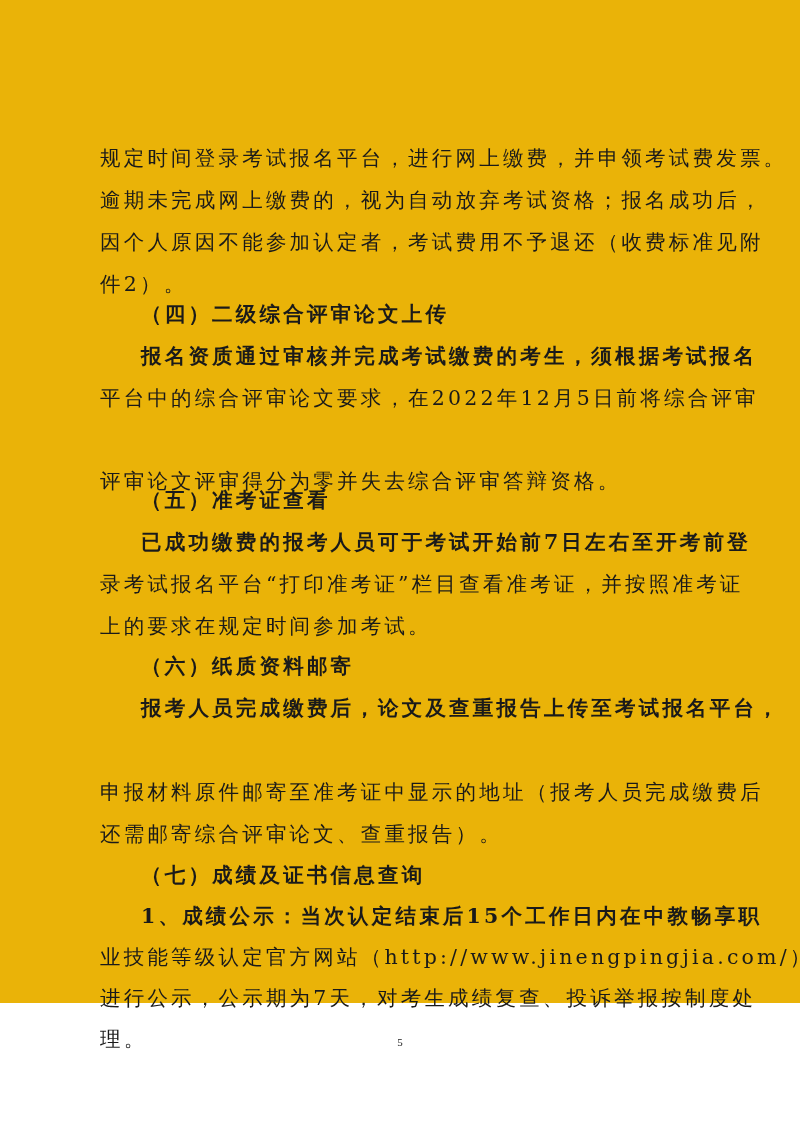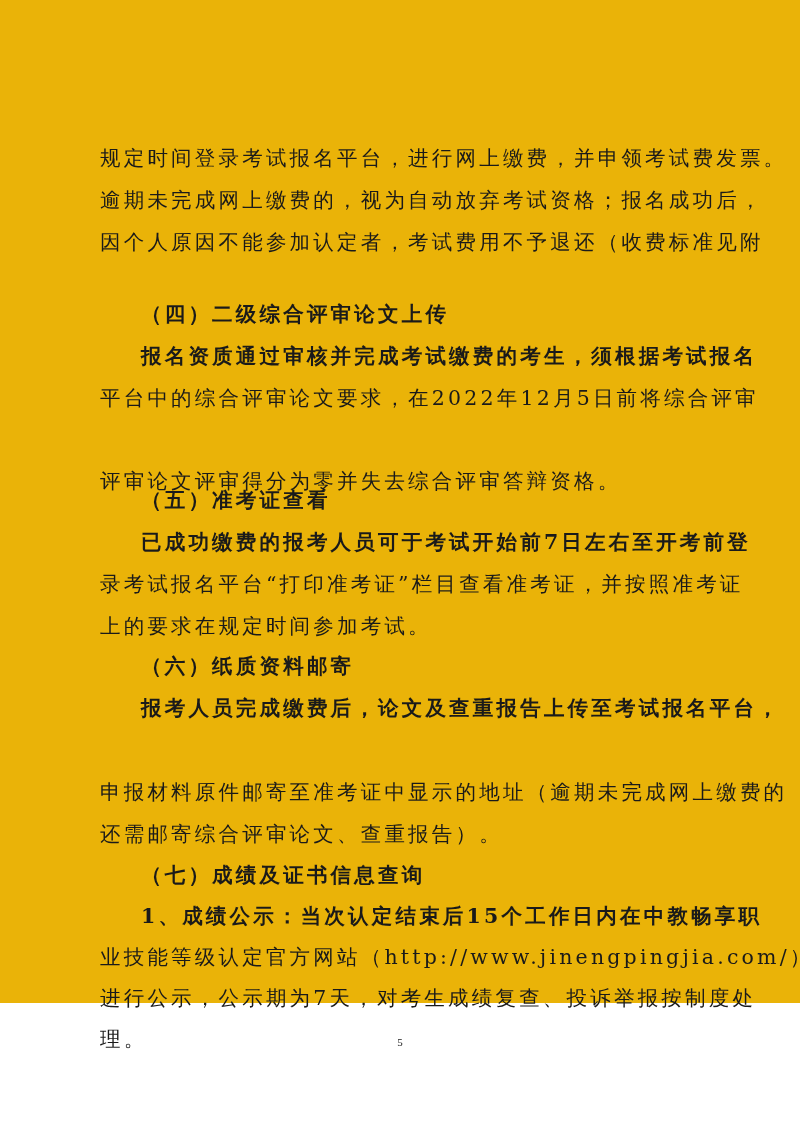--- a/index.html
+++ b/index.html
@@ -53,37 +53,38 @@
     }
   </style>
 </head>
 <body>
 
 <div class="page">
 
   <div class="line" style="top:144px">规定时间登录考试报名平台，进行网上缴费，并申领考试费发票。</div>
   <div class="line" style="top:186px">逾期未完成网上缴费的，视为自动放弃考试资格；报名成功后，</div>
   <div class="line" style="top:228px">因个人原因不能参加认定者，考试费用不予退还（收费标准见附</div>
+  <div class="line last" style="top:270px">件2）。</div>
 
   <div class="line indent last" style="top:300px">（四）二级综合评审论文上传</div>
 
   <div class="line indent" style="top:342px">报名资质通过审核并完成考试缴费的考生，须根据考试报名</div>
   <div class="line" style="top:384px">平台中的综合评审论文要求，在2022年12月5日前将综合评审</div>
   <div class="line last" style="top:467px">评审论文评审得分为零并失去综合评审答辩资格。</div>
 
   <div class="line indent last" style="top:486px">（五）准考证查看</div>
 
   <div class="line indent" style="top:528px">已成功缴费的报考人员可于考试开始前7日左右至开考前登</div>
   <div class="line" style="top:570px">录考试报名平台“打印准考证”栏目查看准考证，并按照准考证</div>
   <div class="line last" style="top:612px">上的要求在规定时间参加考试。</div>
 
   <div class="line indent last" style="top:652px">（六）纸质资料邮寄</div>
 
   <div class="line indent" style="top:694px">报考人员完成缴费后，论文及查重报告上传至考试报名平台，</div>
-  <div class="line" style="top:778px">申报材料原件邮寄至准考证中显示的地址（逾期未完成网上缴费的</div>
+  <div class="line" style="top:778px">申报材料原件邮寄至准考证中显示的地址（报考人员完成缴费后</div>
   <div class="line last" style="top:820px">还需邮寄综合评审论文、查重报告）。</div>
 
   <div class="line indent last" style="top:861px">（七）成绩及证书信息查询</div>
 
   <div class="line indent" style="top:902px">1、成绩公示：当次认定结束后15个工作日内在中教畅享职</div>
   <div class="line" style="top:943px">业技能等级认定官方网站（http://www.jinengpingjia.com/）</div>
   <div class="line" style="top:984px">进行公示，公示期为7天，对考生成绩复查、投诉举报按制度处</div>
   <div class="line last" style="top:1025px">理。</div>
 
   <div class="page-number">5</div>

